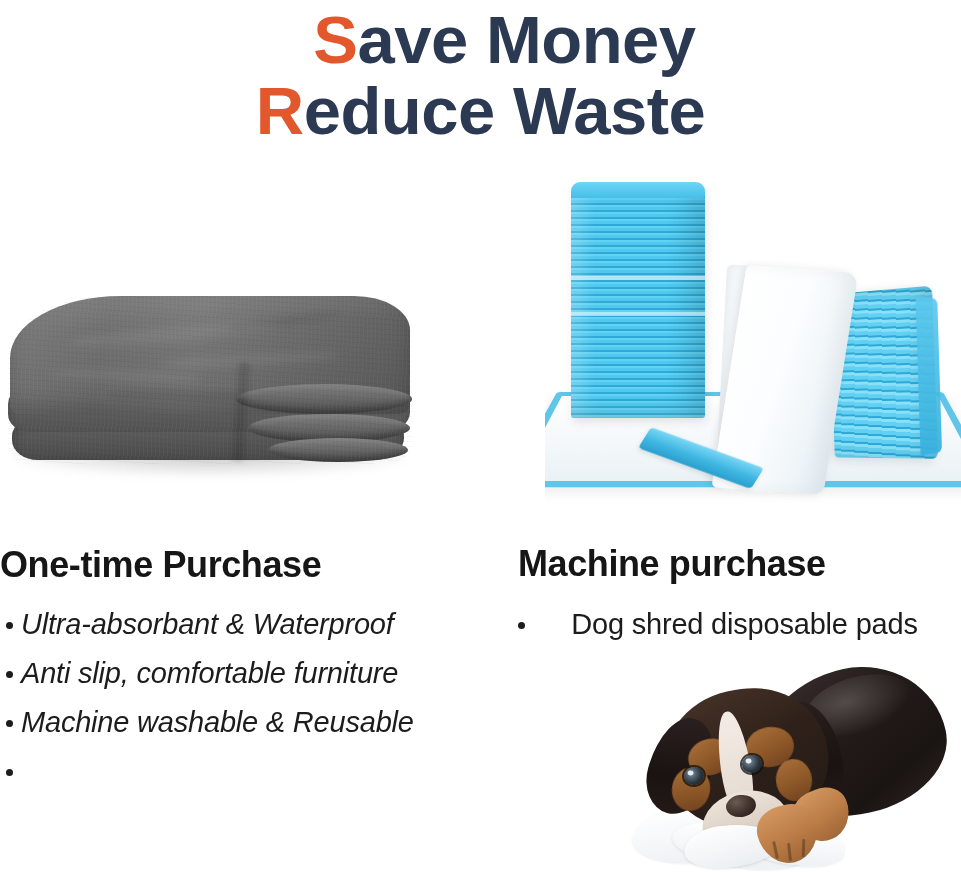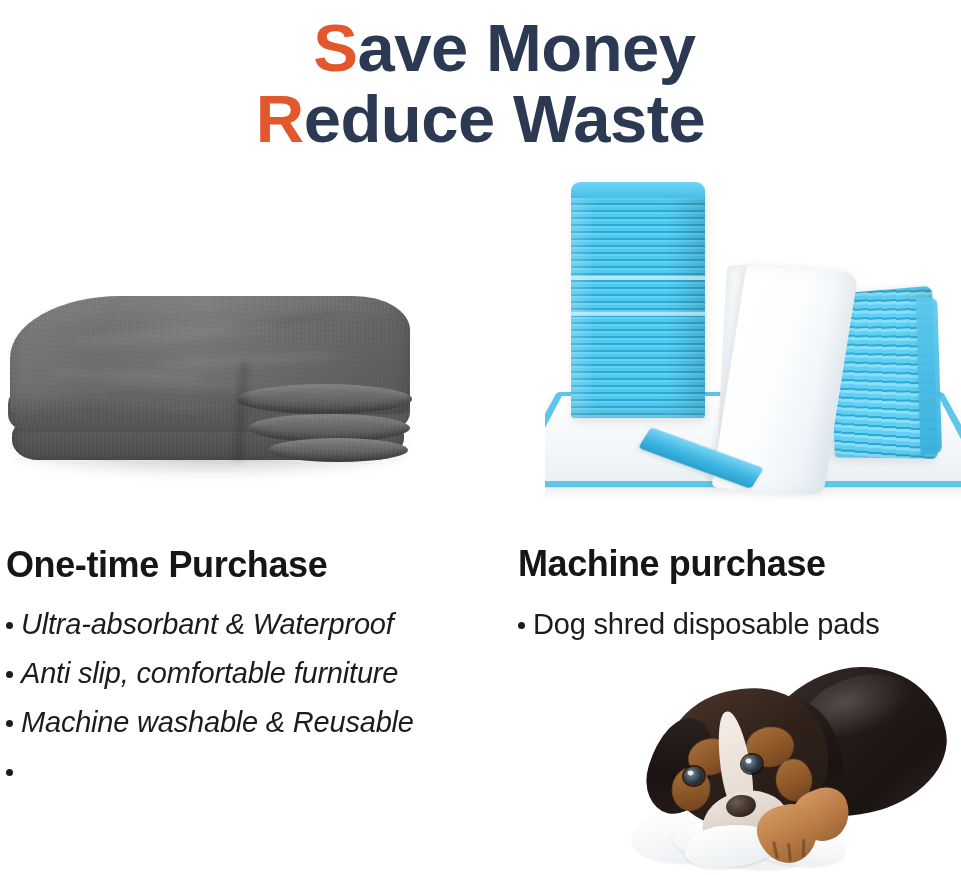--- a/index.html
+++ b/index.html
@@ -28,21 +28,21 @@
     user-select: none;
   }
   .title-line {
     font-weight: bold;
     font-size: 67px;
     line-height: 72px;
     letter-spacing: -0.5px;
     color: #2b3a52;
     white-space: nowrap;
   }
-  .title-line-1 { margin-top: 12px; padding-left: 48px; }
+  .title-line-1 { margin-top: 4px; padding-left: 48px; }
   .title-line-2 { margin-top: -1px; }
   .accent-letter { color: #e2572b; }
 
   
   .vs-mark {
     position: absolute;
     left: 430px;
     top: 220px;
     font-size: 74px;
     font-weight: bold;
@@ -273,31 +273,31 @@
 
   
   .col-heading {
     position: absolute;
     font-size: 36px;
     font-weight: bold;
     color: #161616;
     letter-spacing: -0.4px;
     white-space: nowrap;
   }
-  #heading-left  { left: 6px;   top: 544px; }
+  #heading-left  { left: 0;   top: 544px; }
   #heading-right { left: 518px; top: 543px; }
 
   .bullet-list {
     position: absolute;
     margin: 0;
     padding: 0;
     list-style: none;
   }
   #bullets-left  { left: 4px;   top: 600px; width: 490px; font-style: italic; }
-  #bullets-right { left: 516px; top: 600px; width: 440px; }
+  #bullets-right { left: 516px; top: 600px; width: 440px; text-align: center; }
 
   .bullet-item {
     position: relative;
     font-size: 29px;
     line-height: 49px;
     color: #1c1c1c;
     padding-left: 17px;
     letter-spacing: -0.2px;
   }
   .bullet-dot {

